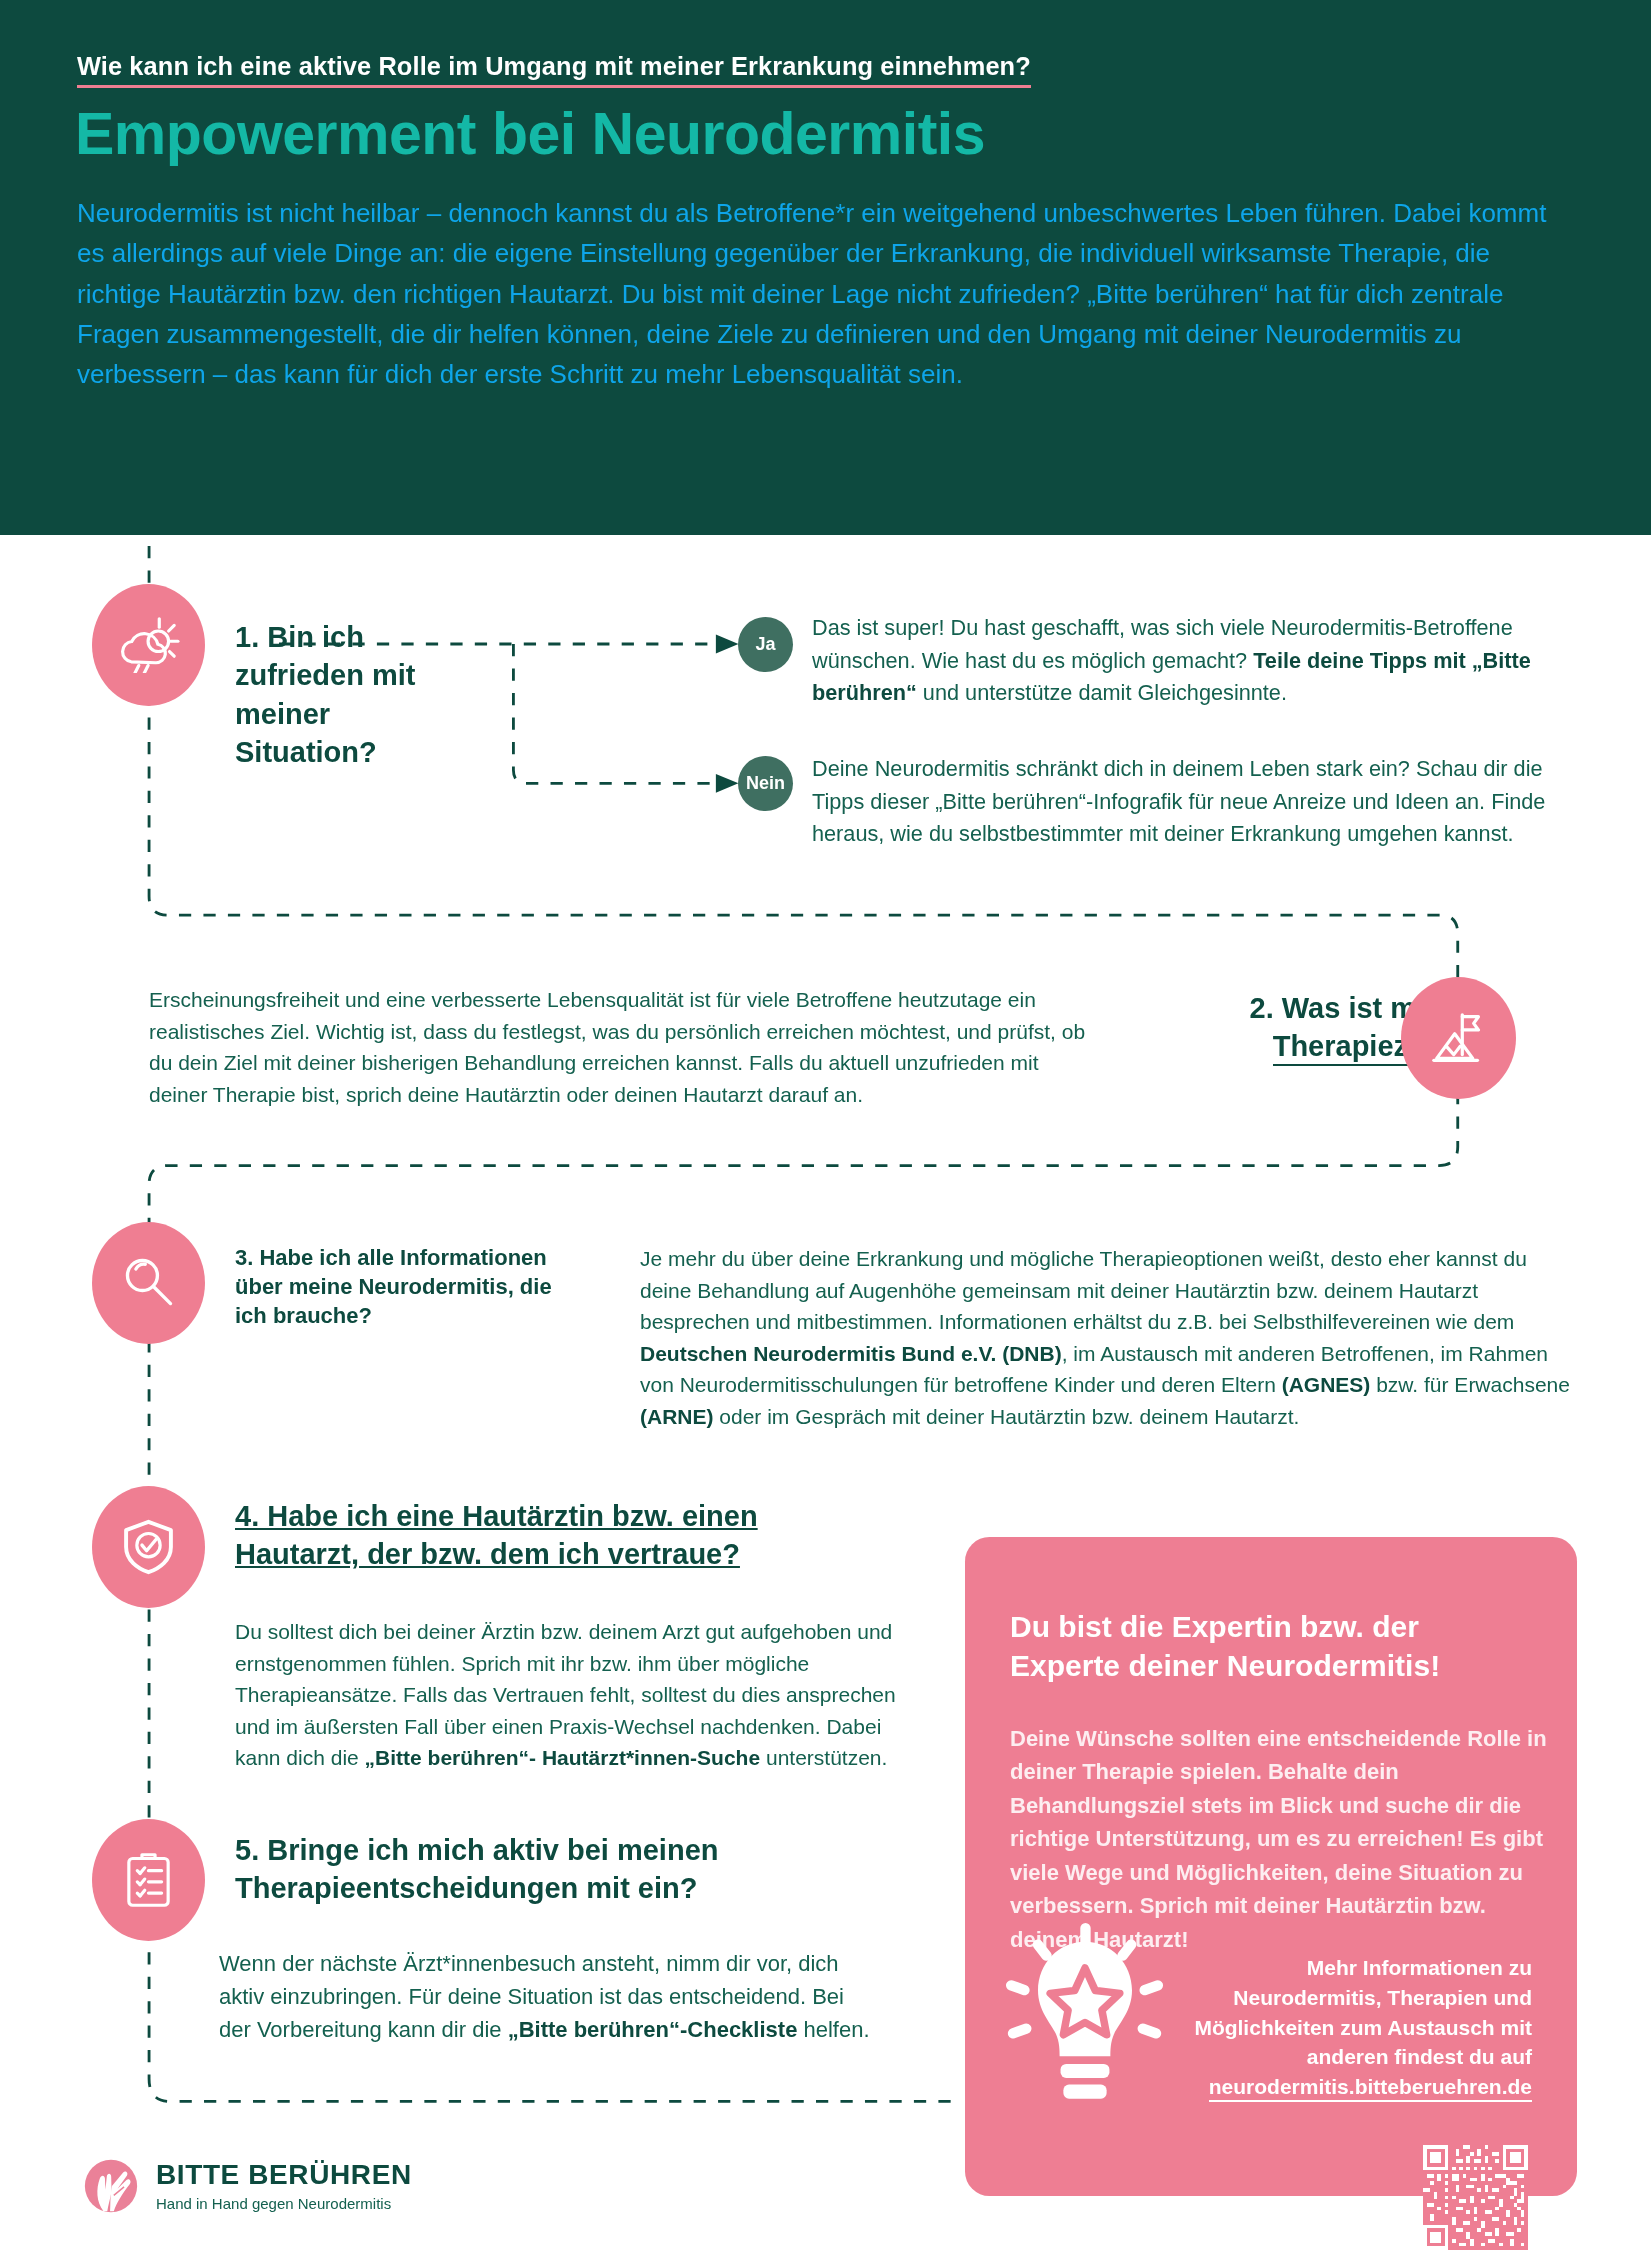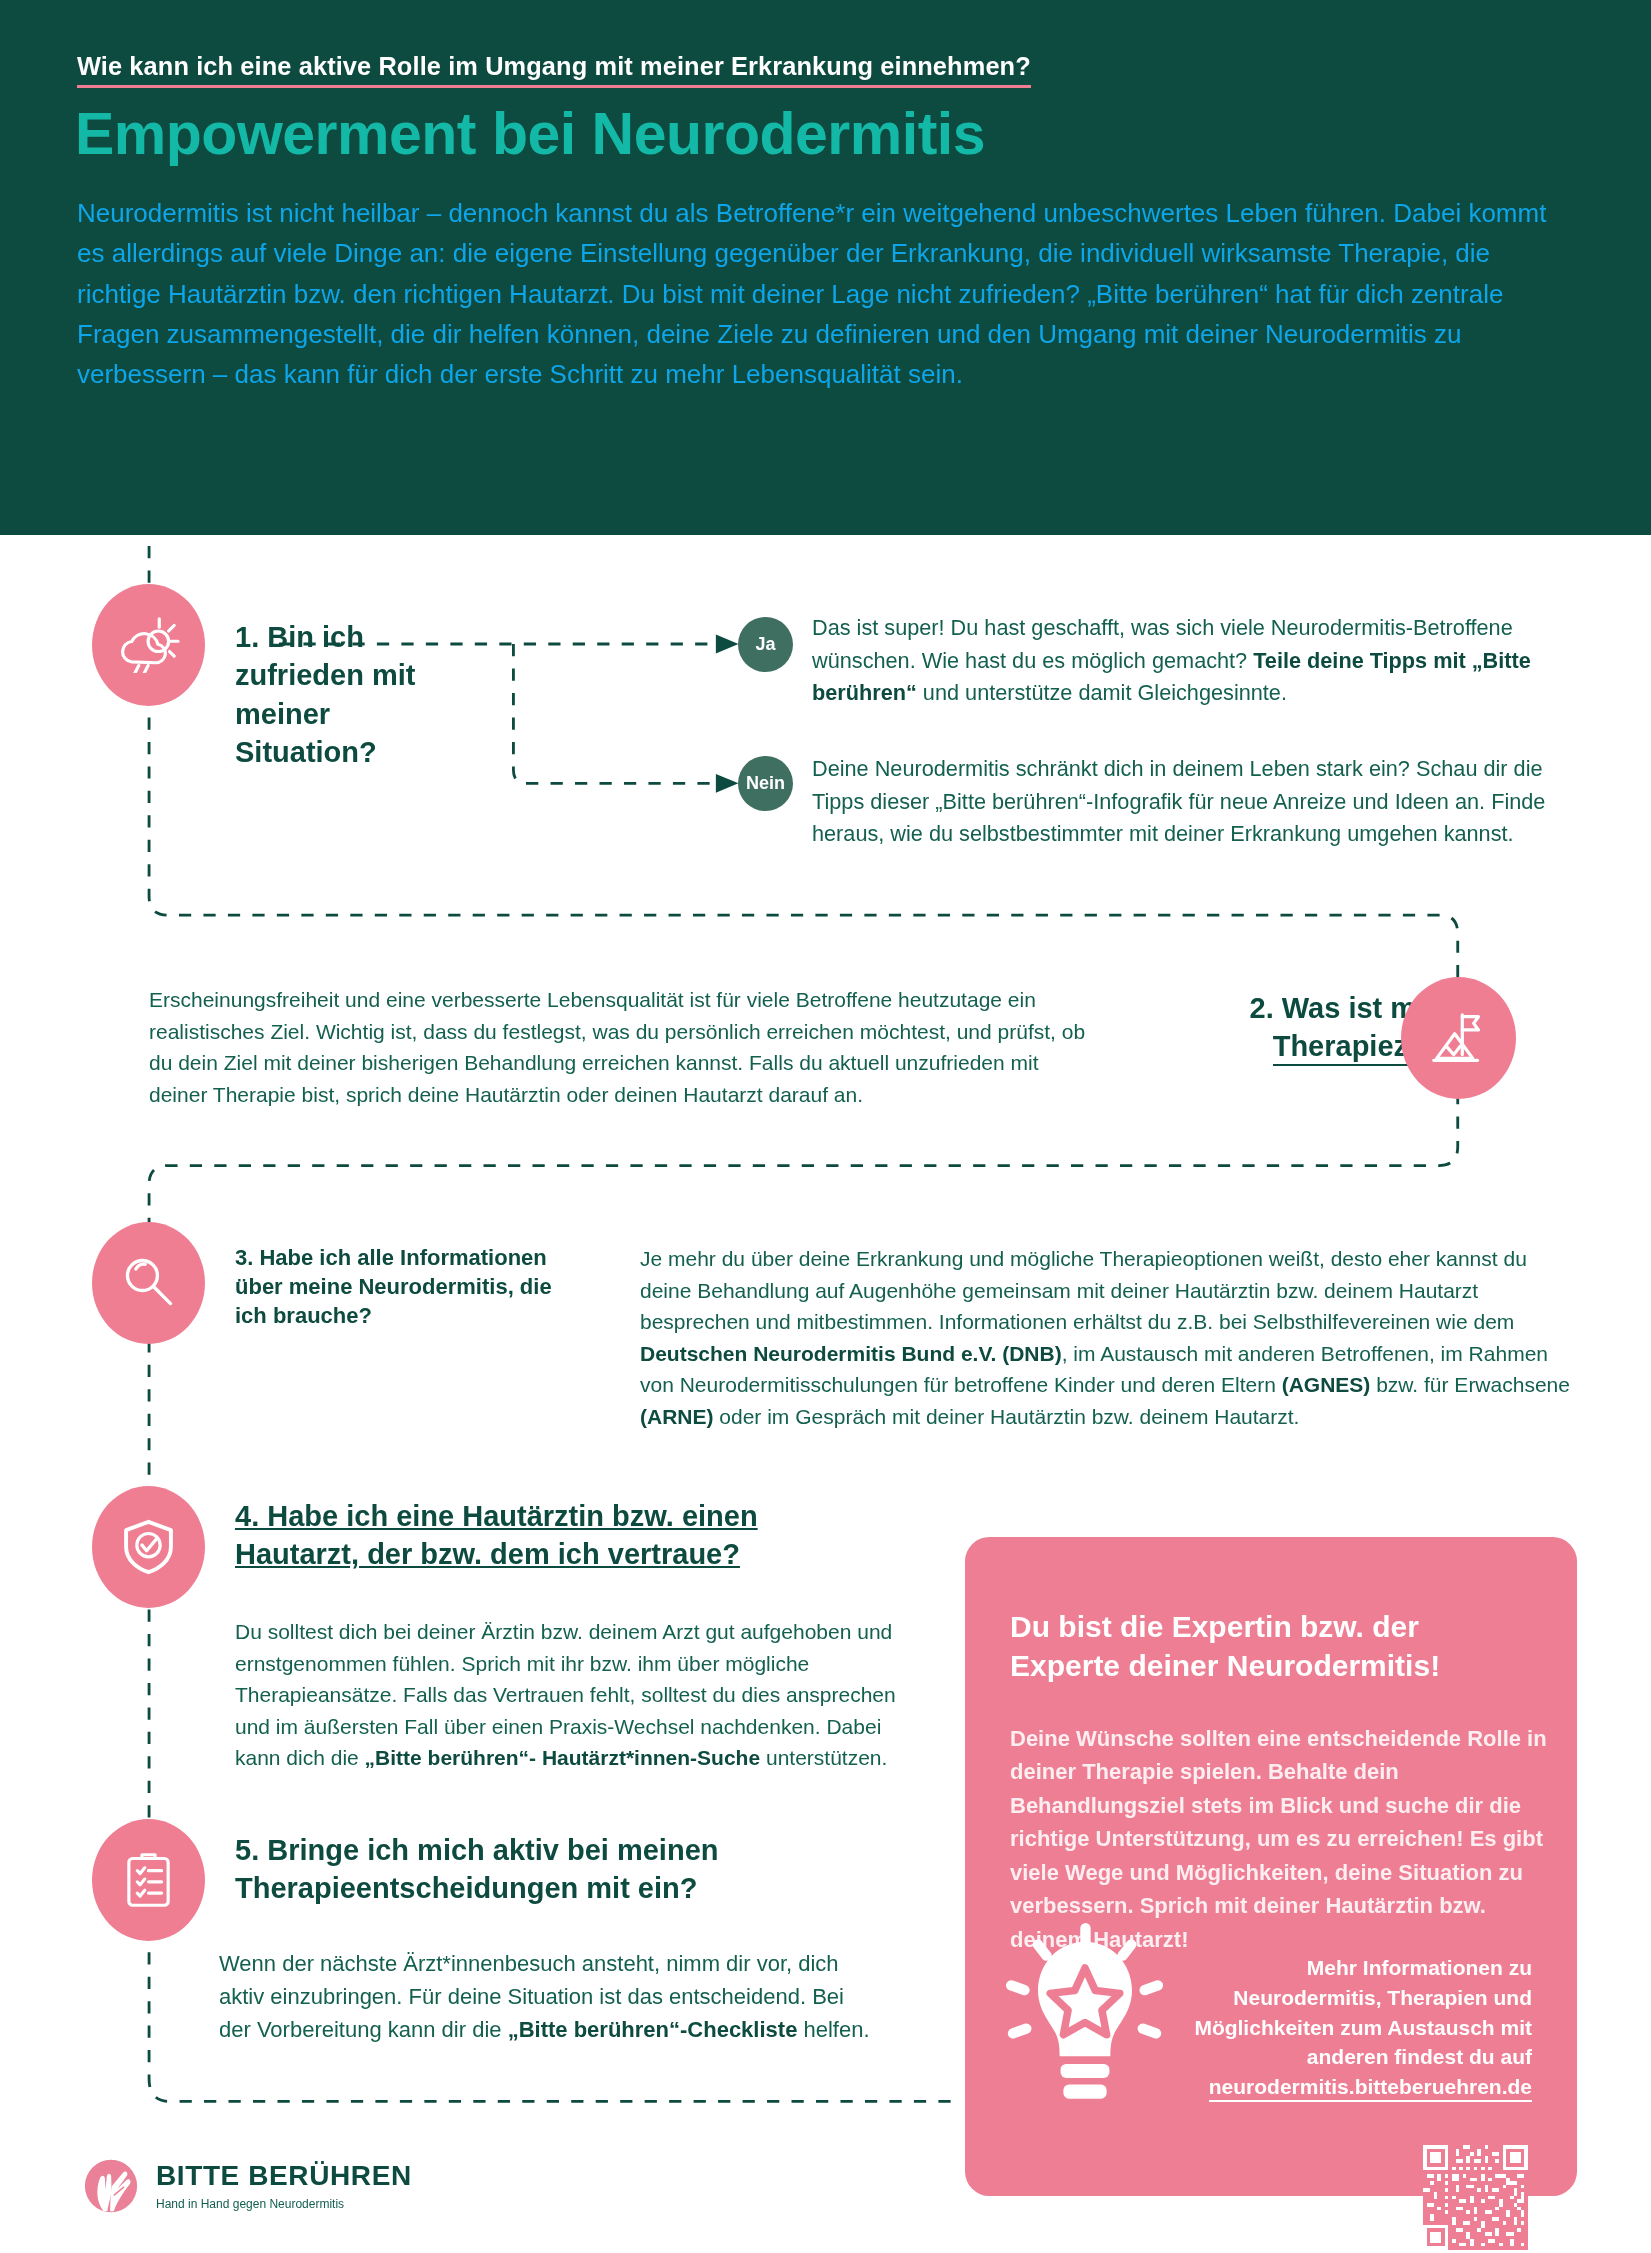--- a/index.html
+++ b/index.html
@@ -82,21 +82,21 @@
   }
   .pinkcard-cta .link{border-bottom:2.4px solid #ffffff;display:inline-block;line-height:1.22;}
 
   
   .qr{position:absolute;right:49px;top:608px;width:105px;height:105px;background:transparent;}
   .qr svg{display:block;}
 
   
   .logo-wrap{position:absolute;left:83px;top:2158px;display:flex;align-items:center;gap:17px;}
   .logo-name{font-size:28px;font-weight:700;color:#0d4a3f;letter-spacing:0.6px;line-height:1.05;}
-  .logo-sub{font-size:12px;font-weight:400;color:#14604f;margin-top:6px;}
+  .logo-sub{font-size:15px;font-weight:400;color:#14604f;margin-top:6px;}
 </style>
 </head>
 <body>
 
 <div class="page">
 
   <div class="hero">
     <div class="kicker">Wie kann ich eine aktive Rolle im Umgang mit meiner Erkrankung einnehmen?</div>
     <div class="hero-title">Empowerment bei Neurodermitis</div>
     <div class="hero-body">Neurodermitis ist nicht heilbar – dennoch kannst du als Betroffene*r ein weitgehend unbeschwertes Leben führen. Dabei kommt es allerdings auf viele Dinge an: die eigene Einstellung gegenüber der Erkrankung, die individuell wirksamste Therapie, die richtige Hautärztin bzw. den richtigen Hautarzt. Du bist mit deiner Lage nicht zufrieden? „Bitte berühren“ hat für dich zentrale Fragen zusammengestellt, die dir helfen können, deine Ziele zu definieren und den Umgang mit deiner Neurodermitis zu verbessern – das kann für dich der erste Schritt zu mehr Lebensqualität sein.</div>

